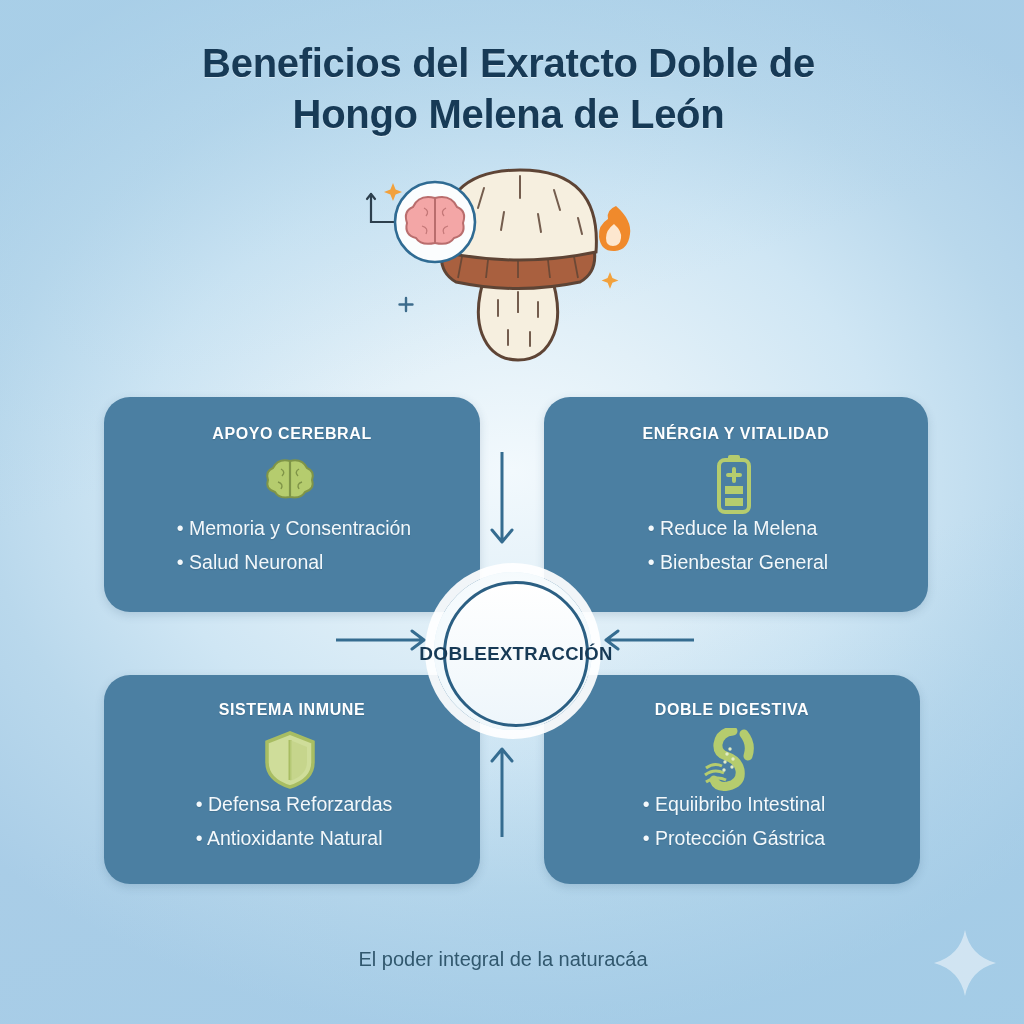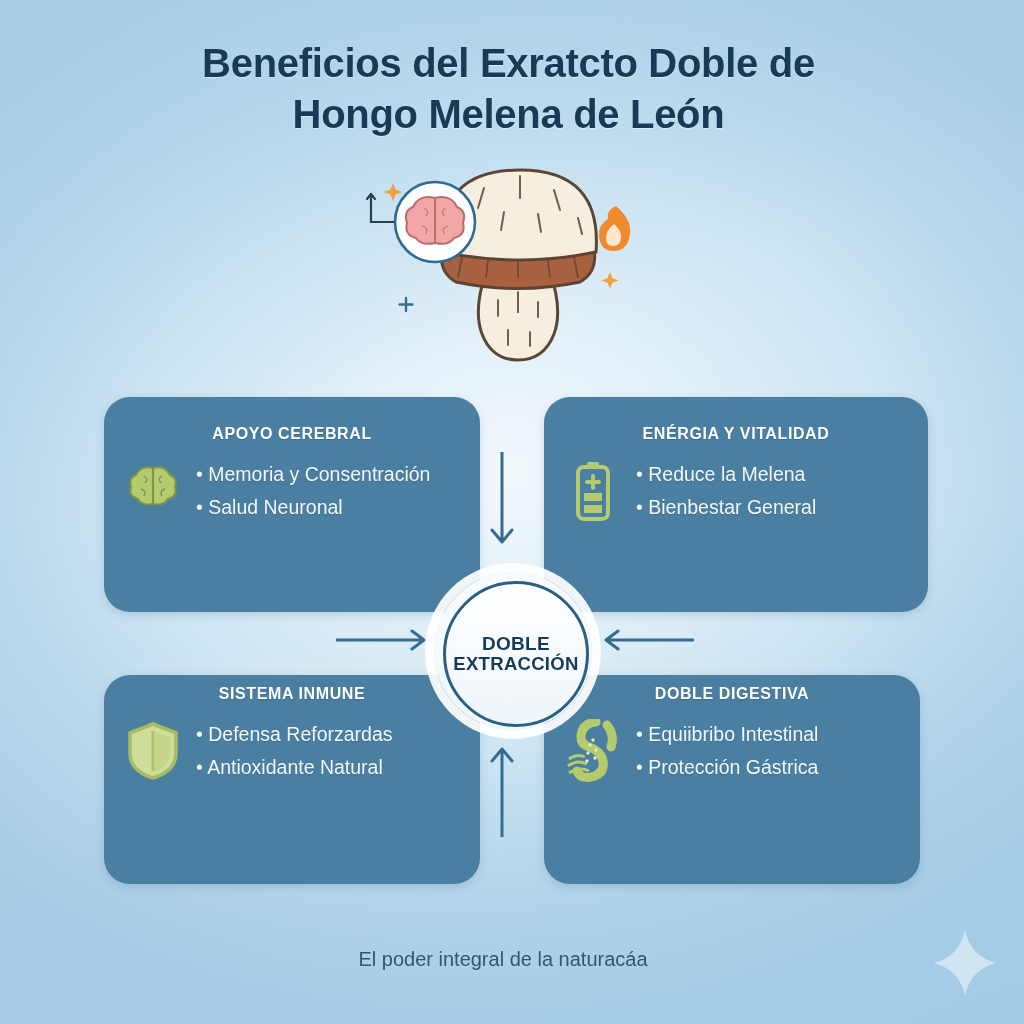--- a/index.html
+++ b/index.html
@@ -52,26 +52,27 @@
 
   .card-title{
     text-align:center;
     font-weight:700;
     font-size:16px;
     letter-spacing:.6px;
     margin-top:28px;
     color:#ffffff;
     text-shadow:0 1px 1px rgba(20,50,70,.25);
   }
-  .card.bl .card-title,.card.br .card-title{margin-top:10px;}
+  .card.bl .card-title,.card.br .card-title{margin-top:26px;}
 
   .card-body{
     display:flex;align-items:center;
-    margin-top:12px;
+    margin-top:6px;
     padding:0 18px 0 14px;
+    flex-direction:column;
   }
   .card-icon{
     width:70px;height:72px;flex:0 0 70px;
     display:flex;align-items:center;justify-content:center;
   }
   .bullets{list-style:none;margin:0;padding:0 0 0 8px;}
   .bullets li{
     font-size:19.5px;
     line-height:1.0;
     margin:0 0 14px 0;
@@ -87,21 +88,21 @@
     position:absolute;left:434px;top:572px;width:158px;height:158px;
     border-radius:50%;
     background:radial-gradient(circle at 50% 42%, #ffffff 0%, #f4fafd 60%, #e9f3f9 100%);
     box-shadow:0 0 0 9px rgba(255,255,255,.92);
   }
   .hub{
     position:absolute;left:443px;top:581px;width:140px;height:140px;
     border-radius:50%;
     border:3px solid #2b5f83;
     background:linear-gradient(180deg,#ffffff 0%,#eef6fb 100%);
-    display:flex;flex-direction:column;align-items:center;justify-content:center;
+    display:flex;align-items:center;justify-content:center;
     color:#173a56;
     font-weight:700;
     font-size:19px;
     line-height:1.12;
     letter-spacing:.3px;
     text-align:center;
   }
   .hub .l2{font-size:18.5px;}
 
   

